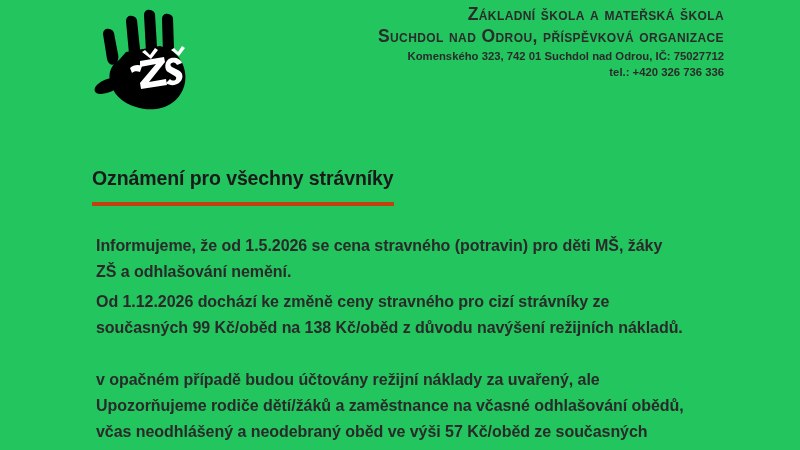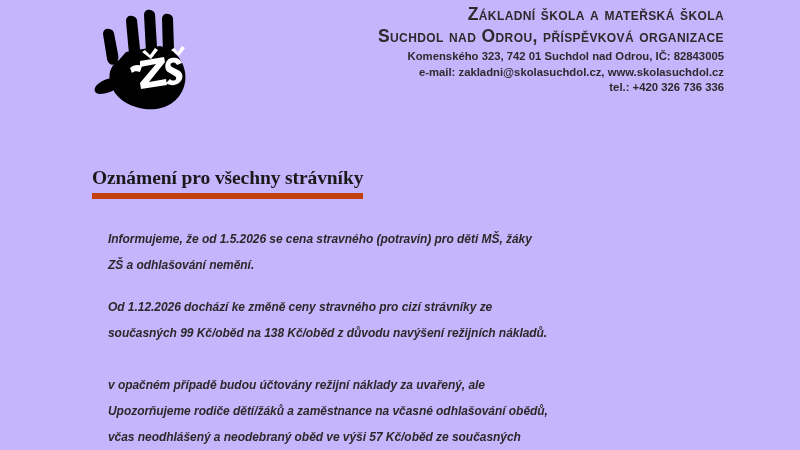--- a/index.html
+++ b/index.html
@@ -12,21 +12,21 @@
     height: 450px;
     overflow: hidden;
     font-family: "Liberation Sans", sans-serif;
     color: #231f20;
     position: relative;
   }
 
   .page {
     position: absolute;
     inset: 0;
-    background: #c4b5fd;
+    background: #22c55e;
   }
 
   
   .letterhead {
     position: absolute;
     left: 0;
     top: 0;
     width: 800px;
     height: 125px;
   }
@@ -78,42 +78,41 @@
 
   
   .body-block {
     position: absolute;
     left: 92px;
     top: 166px;
     width: 660px;
   }
 
   .notice-title {
-    font-family: Liberation Serif, serif;
+    font-family: Liberation Sans, sans-serif;
     font-size: 19.5px;
     font-weight: bold;
     color: #1a1a1a;
     letter-spacing: -0.1px;
     display: inline-block;
-    border-bottom: 6px solid #c2410c;
-    padding-bottom: 3px;
+    border-bottom: 4px solid #c2410c;
+    padding-bottom: 12px;
     line-height: 24px;
     margin: 0;
   }
 
   .para {
     font-family: "Liberation Sans", sans-serif;
-    font-size: 12px;
+    font-size: 16px;
     font-weight: bold;
     color: #2a2a2a;
     line-height: 26px;
     letter-spacing: -0.05px;
-    margin: 16px;
+    margin: 4px;
     white-space: nowrap;
-    font-style: italic;
   }
   .para .ln { display: block; }
 
   .p1 { margin-top: 27px; }
   .p2 { margin-top: 0; }
   .p3 { margin-top: 26px; }
 </style>
 </head>
 <body>
 
@@ -150,22 +149,21 @@
 
           <path d="M44 66 C47 63 52 62 56 64 L54 70 C51 69 48 69 46 71 Z"></path>
         </g>
       </svg>
     </div>
 
     <div class="head-text">
       <div class="org-line1">Základní škola a mateřská škola</div>
       <div class="org-line2">Suchdol nad Odrou, příspěvková organizace</div>
       <div class="addr">
-        <span class="row">Komenského 323, 742 01 Suchdol nad Odrou, IČ: 82843005</span>
-        <span class="row">e-mail: zakladni@skolasuchdol.cz, www.skolasuchdol.cz</span>
+        <span class="row">Komenského 323, 742 01 Suchdol nad Odrou, IČ: 75027712</span>
         <span class="row">tel.: +420 326 736 336</span>
       </div>
     </div>
 
   </div>
 
   <div class="body-block">
 
     <div>
       <h1 class="notice-title">Oznámení pro všechny strávníky</h1>

